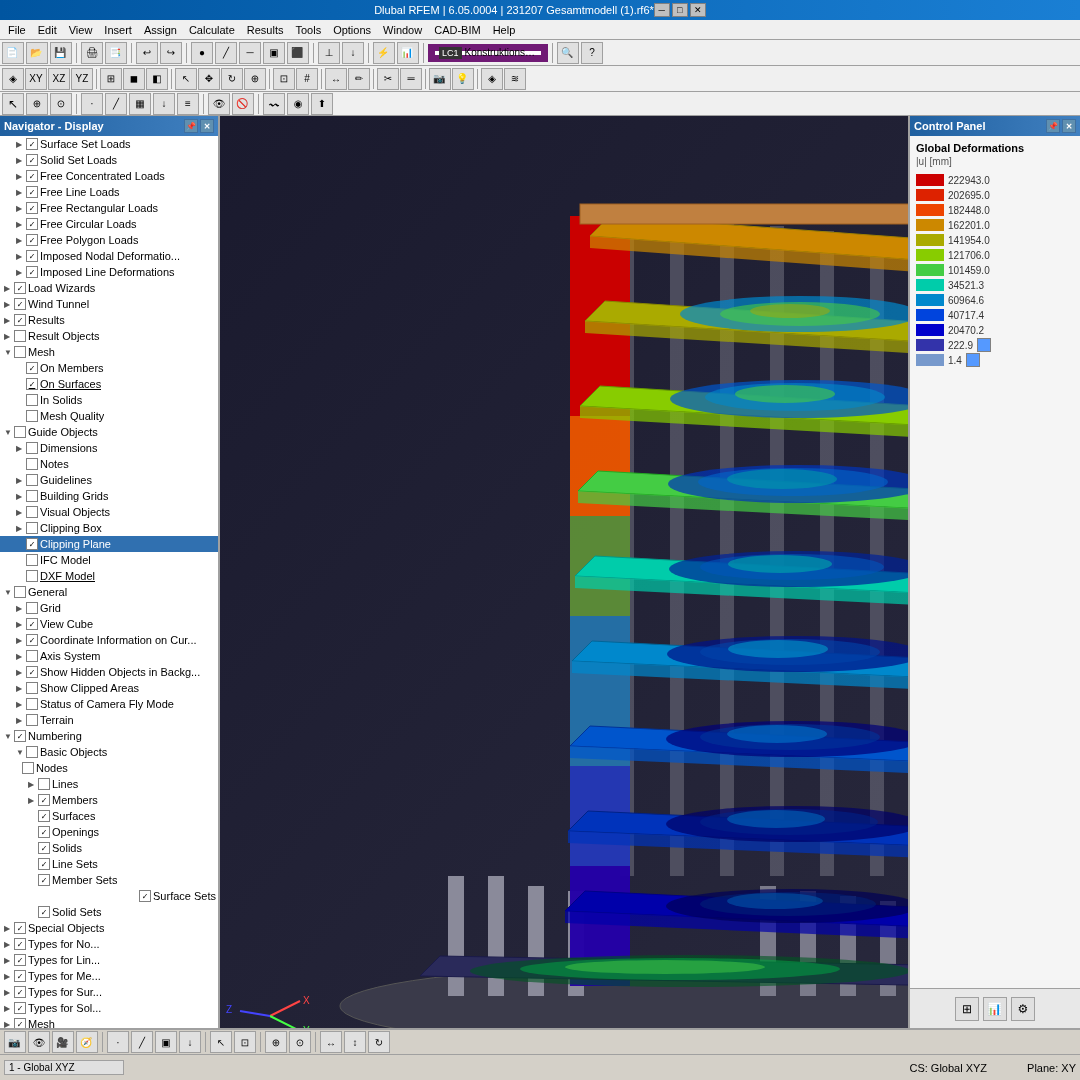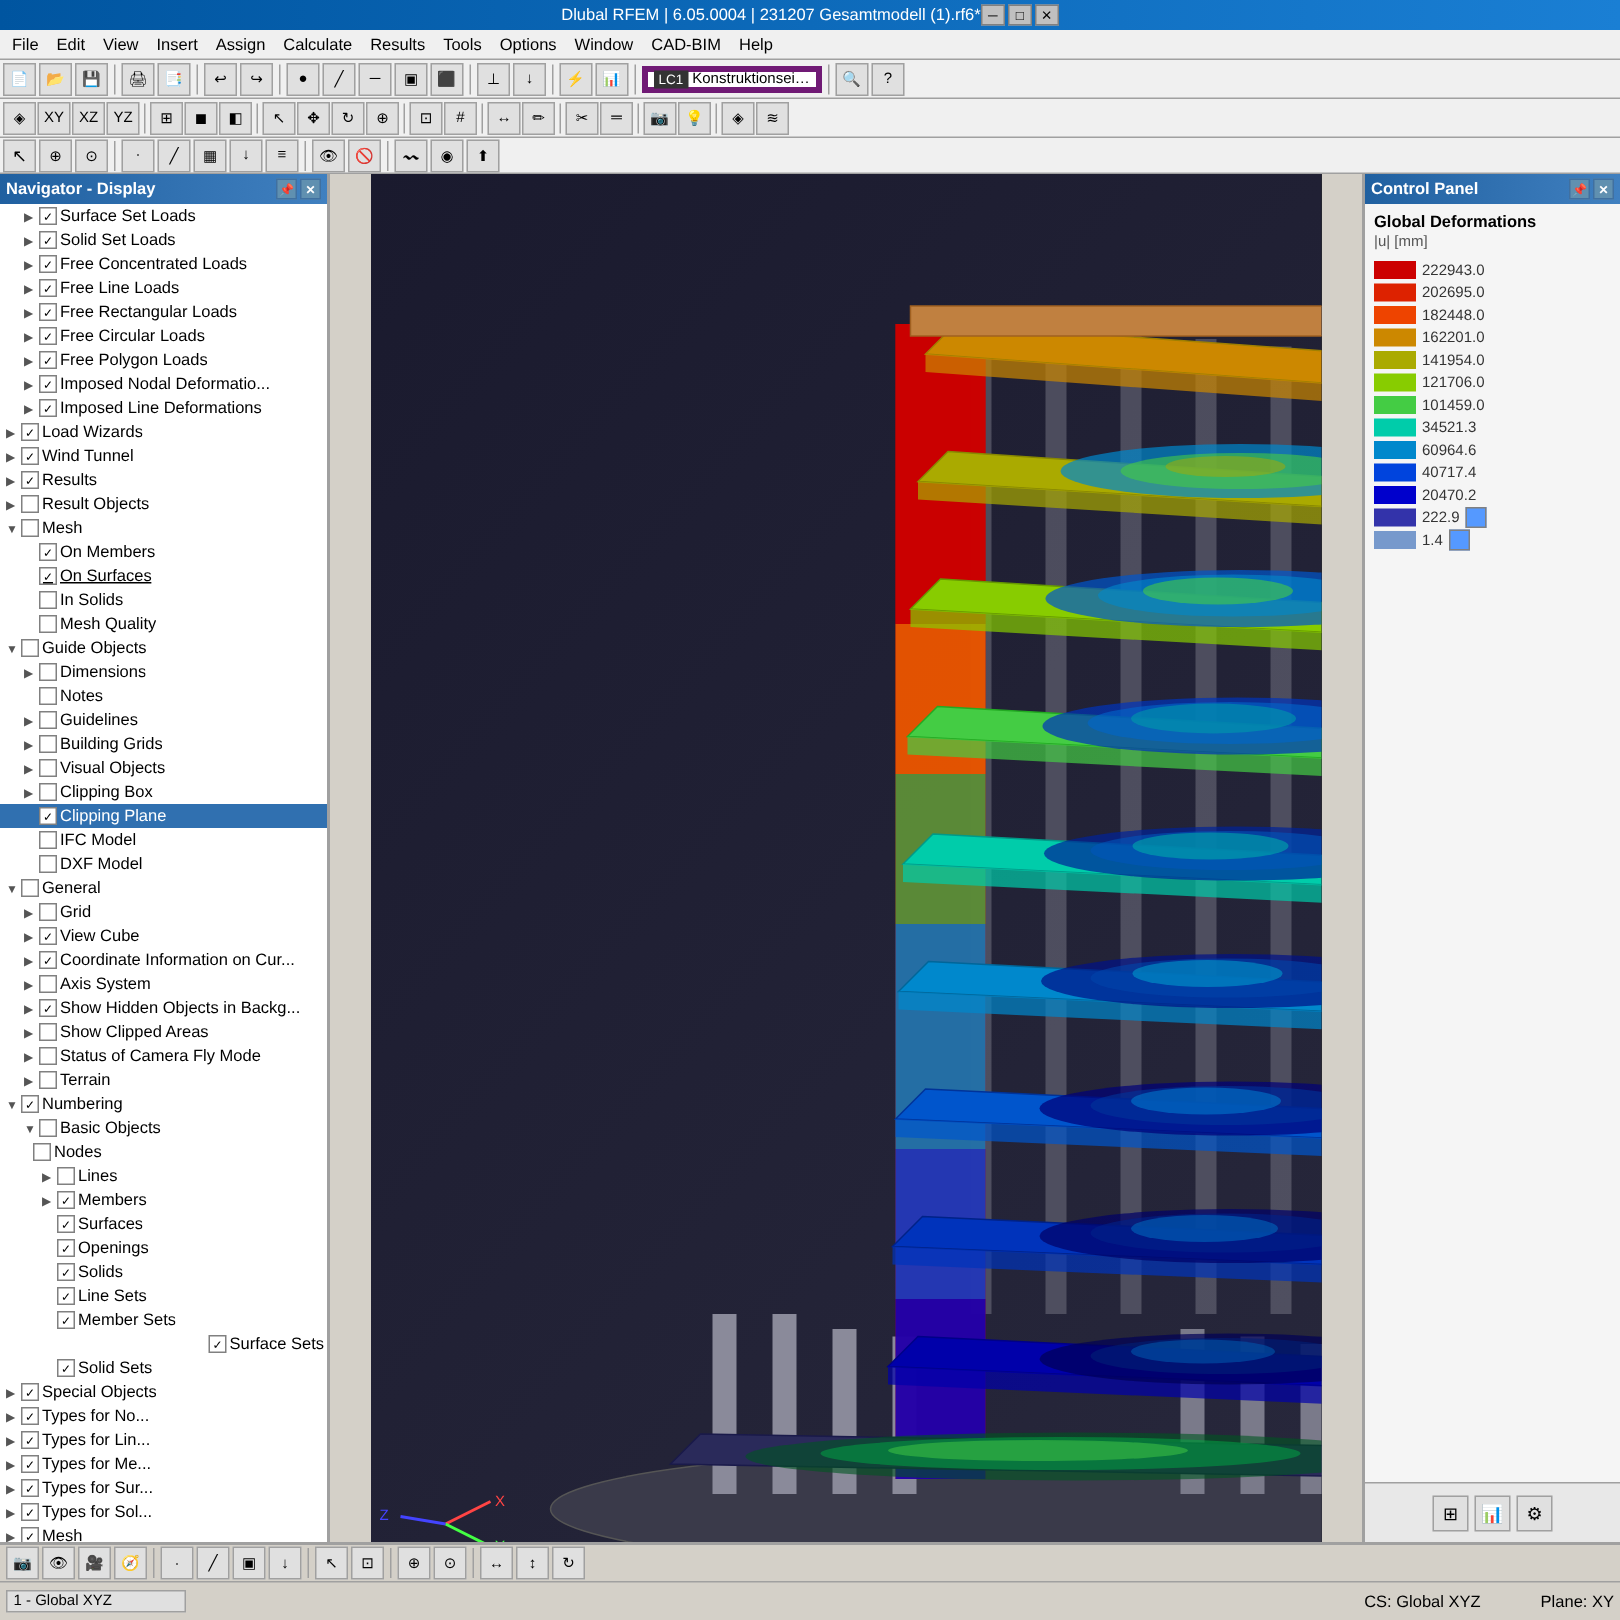--- a/index.html
+++ b/index.html
@@ -253,21 +253,21 @@
   <div class="toolbar-btn">─</div>
   <div class="toolbar-btn">▣</div>
   <div class="toolbar-btn">⬛</div>
   <div class="toolbar-sep"></div>
   <div class="toolbar-btn">⊥</div>
   <div class="toolbar-btn">↓</div>
   <div class="toolbar-sep"></div>
   <div class="toolbar-btn">⚡</div>
   <div class="toolbar-btn">📊</div>
   <div class="toolbar-sep"></div>
-  <div style="width:120px;height:18px;border:4px solid #701a75;background:#fff;display:flex;align-items:center;padding:0 4px;font-size:10px;">
+  <div style="width:120px;height:18px;border:7px solid #701a75;background:#fff;display:flex;align-items:center;padding:0 4px;font-size:10px;">
     <span style="background:#333;color:#fff;padding:1px 3px;font-size:9px;margin-right:3px;">LC1</span>
     <span style="font-size:10px;overflow:hidden;text-overflow:ellipsis;white-space:nowrap;">Konstruktionseigeng...</span>
   </div>
   <div class="toolbar-sep"></div>
   <div class="toolbar-btn">🔍</div>
   <div class="toolbar-btn">?</div>
 </div>
 
 <div id="toolbar2">
   <div class="toolbar-btn">◈</div>
@@ -312,21 +312,21 @@
   <div class="toolbar-btn">≡</div>
   <div class="toolbar-sep"></div>
   <div class="toolbar-btn">👁</div>
   <div class="toolbar-btn">🚫</div>
   <div class="toolbar-sep"></div>
   <div class="toolbar-btn">〰</div>
   <div class="toolbar-btn">◉</div>
   <div class="toolbar-btn">⬆</div>
 </div>
 
-<div id="main-layout" style="height:calc(1080px - 20px - 20px - 26px - 26px - 24px - 26px - 26px);gap:27px;">
+<div id="main-layout" style="height:calc(1080px - 20px - 20px - 26px - 26px - 24px - 26px - 26px);">
 
   <div id="navigator">
     <div id="navigator-header">
       <span>Navigator - Display</span>
       <div style="display:flex;gap:2px;">
         <span style="width:14px;height:14px;background:#6090b0;border:1px solid #4070a0;display:flex;align-items:center;justify-content:center;font-size:8px;cursor:pointer;">📌</span>
         <span style="width:14px;height:14px;background:#6090b0;border:1px solid #4070a0;display:flex;align-items:center;justify-content:center;font-size:8px;cursor:pointer;">✕</span>
       </div>
     </div>
     <div id="nav-tree">
@@ -459,21 +459,21 @@
         <div class="tree-item selected" style="padding-left: 16px;">
           <span class="arrow"></span>
           <span class="cb checked"></span>
           <span class="label">Clipping Plane</span>
         </div>
         <div class="tree-item" style="padding-left: 16px;">
           <span class="arrow"></span>
           <span class="cb"></span>
           <span class="label">IFC Model</span>
         </div>
-        <div class="tree-item" style="padding-left: 16px;">
+        <div class="tree-item" style="padding-left: 16px; text-decoration: underline;">
           <span class="arrow"></span>
           <span class="cb"></span>
           <span class="label">DXF Model</span>
         </div>
         <div class="tree-item" style="padding-left: 4px;">
           <span class="arrow">▼</span>
           <span class="cb"></span>
           <span class="label">General</span>
         </div>
         <div class="tree-item" style="padding-left: 16px;">

